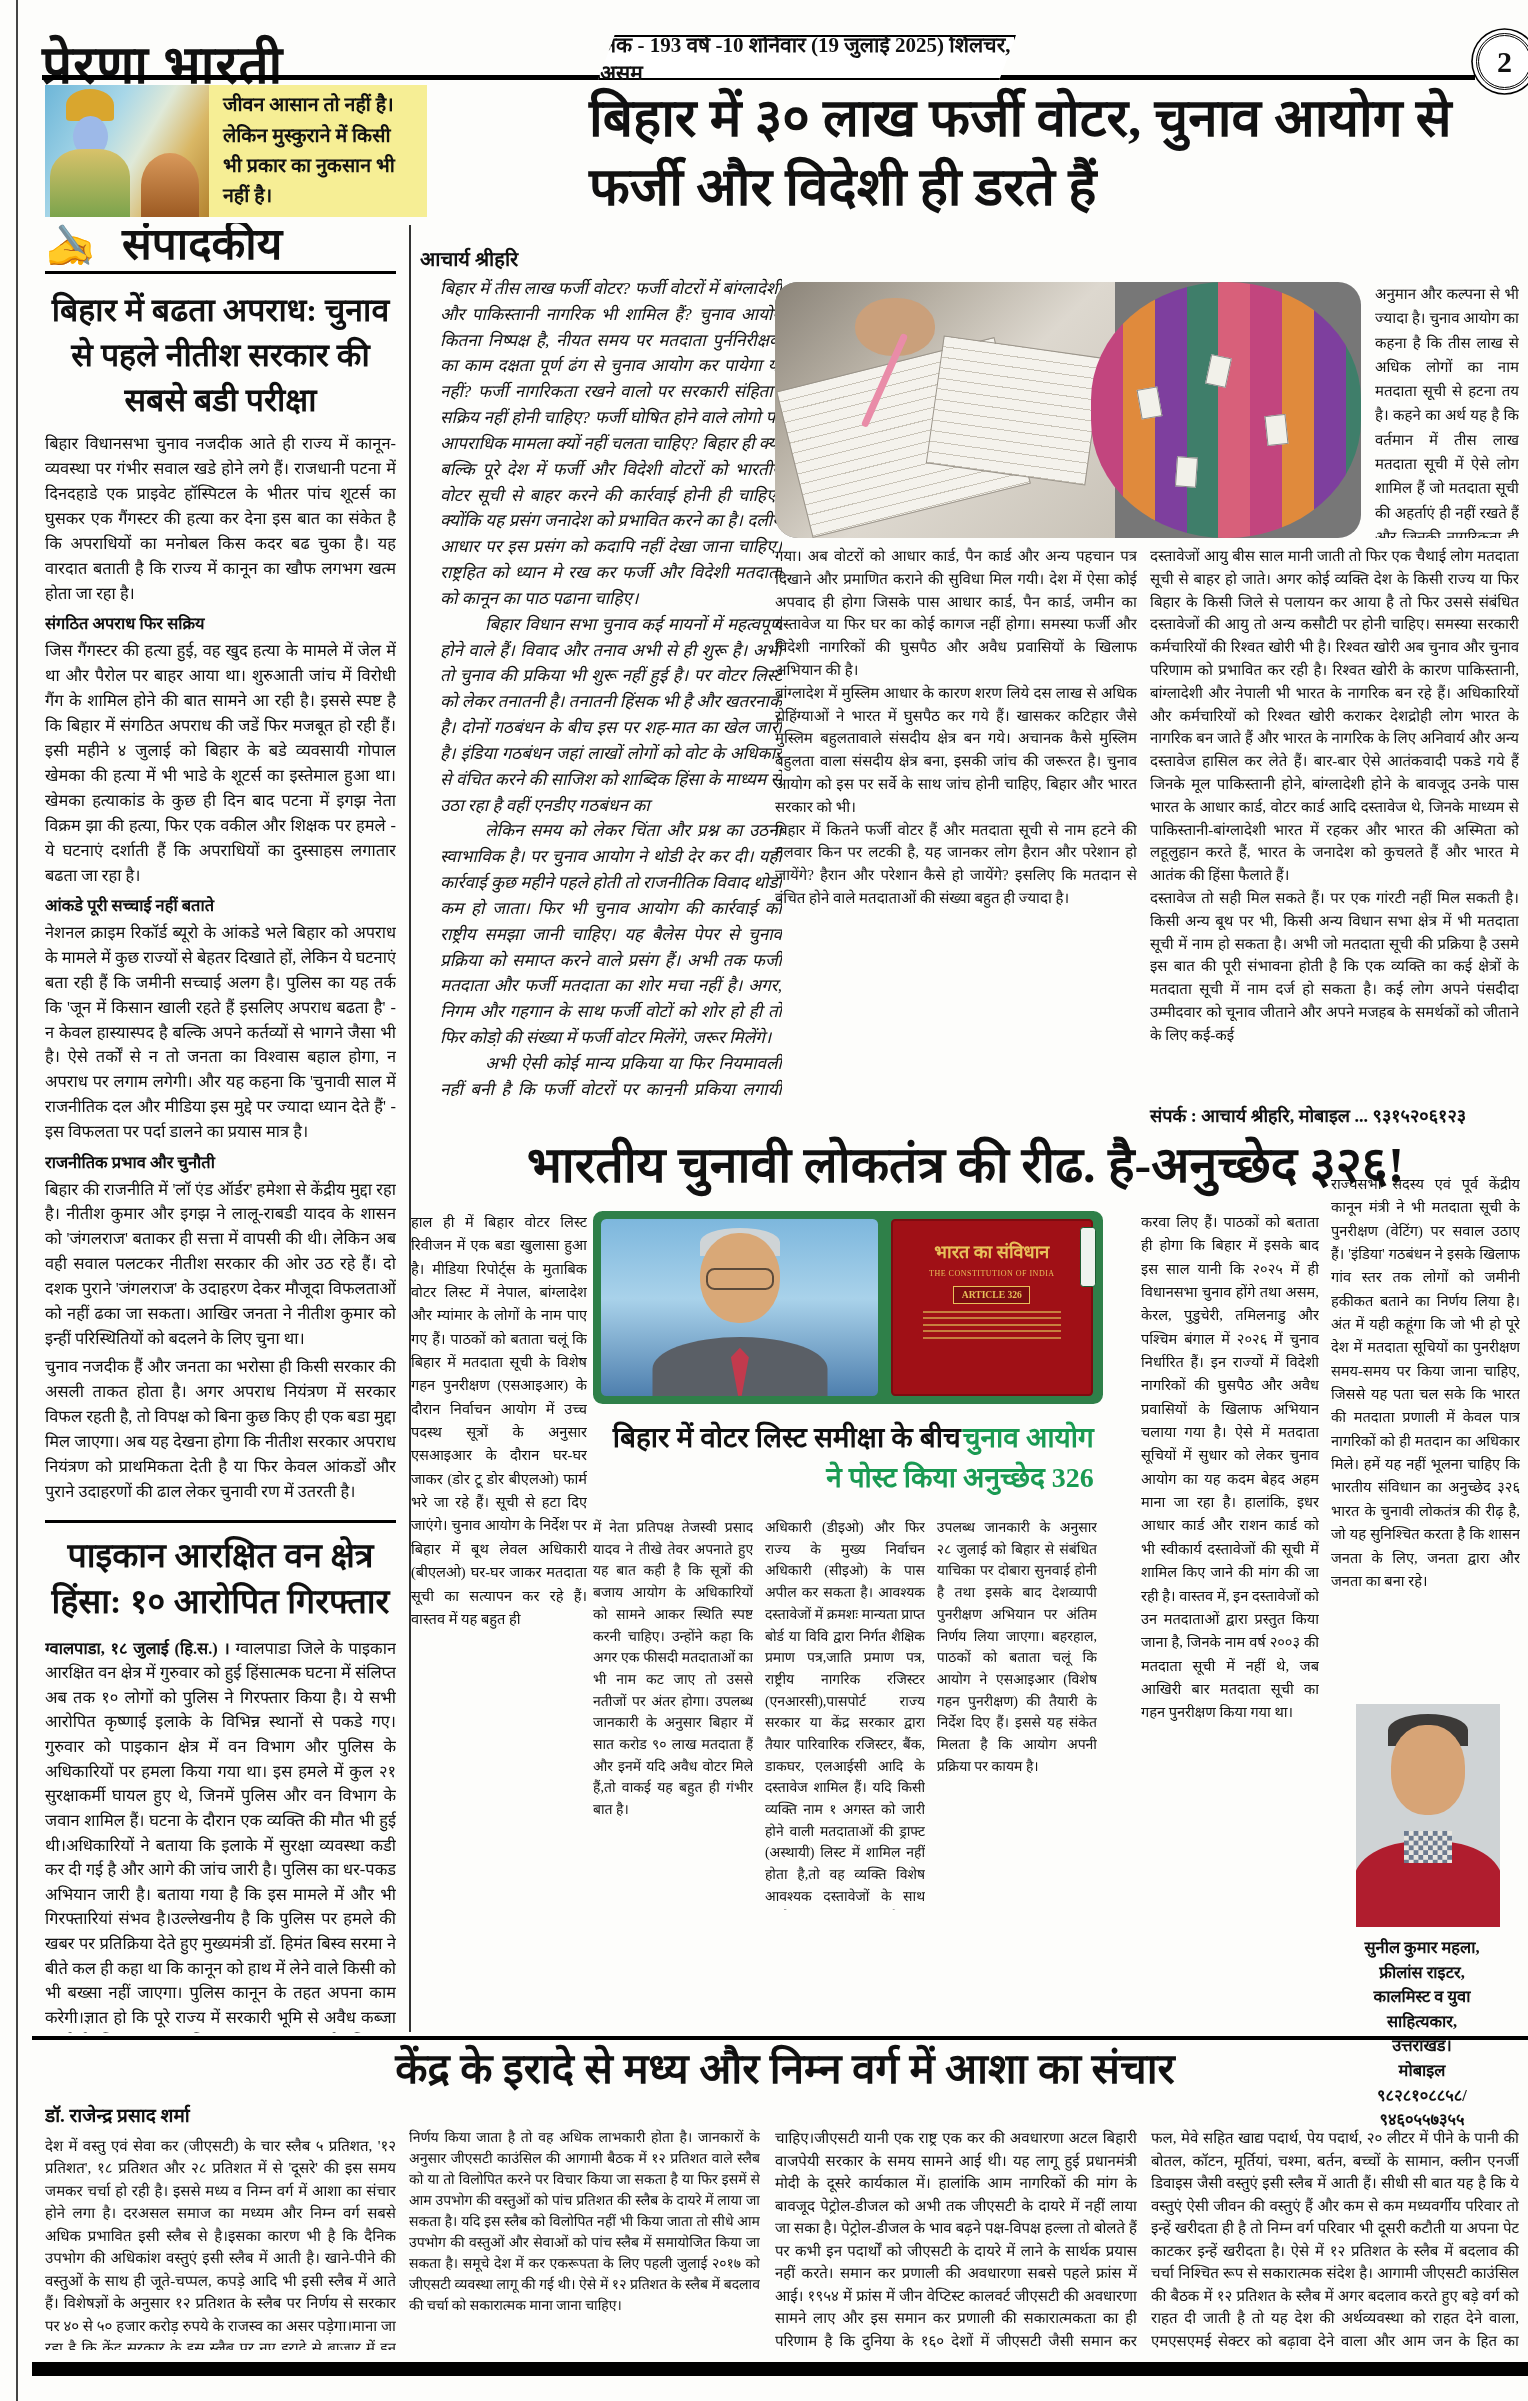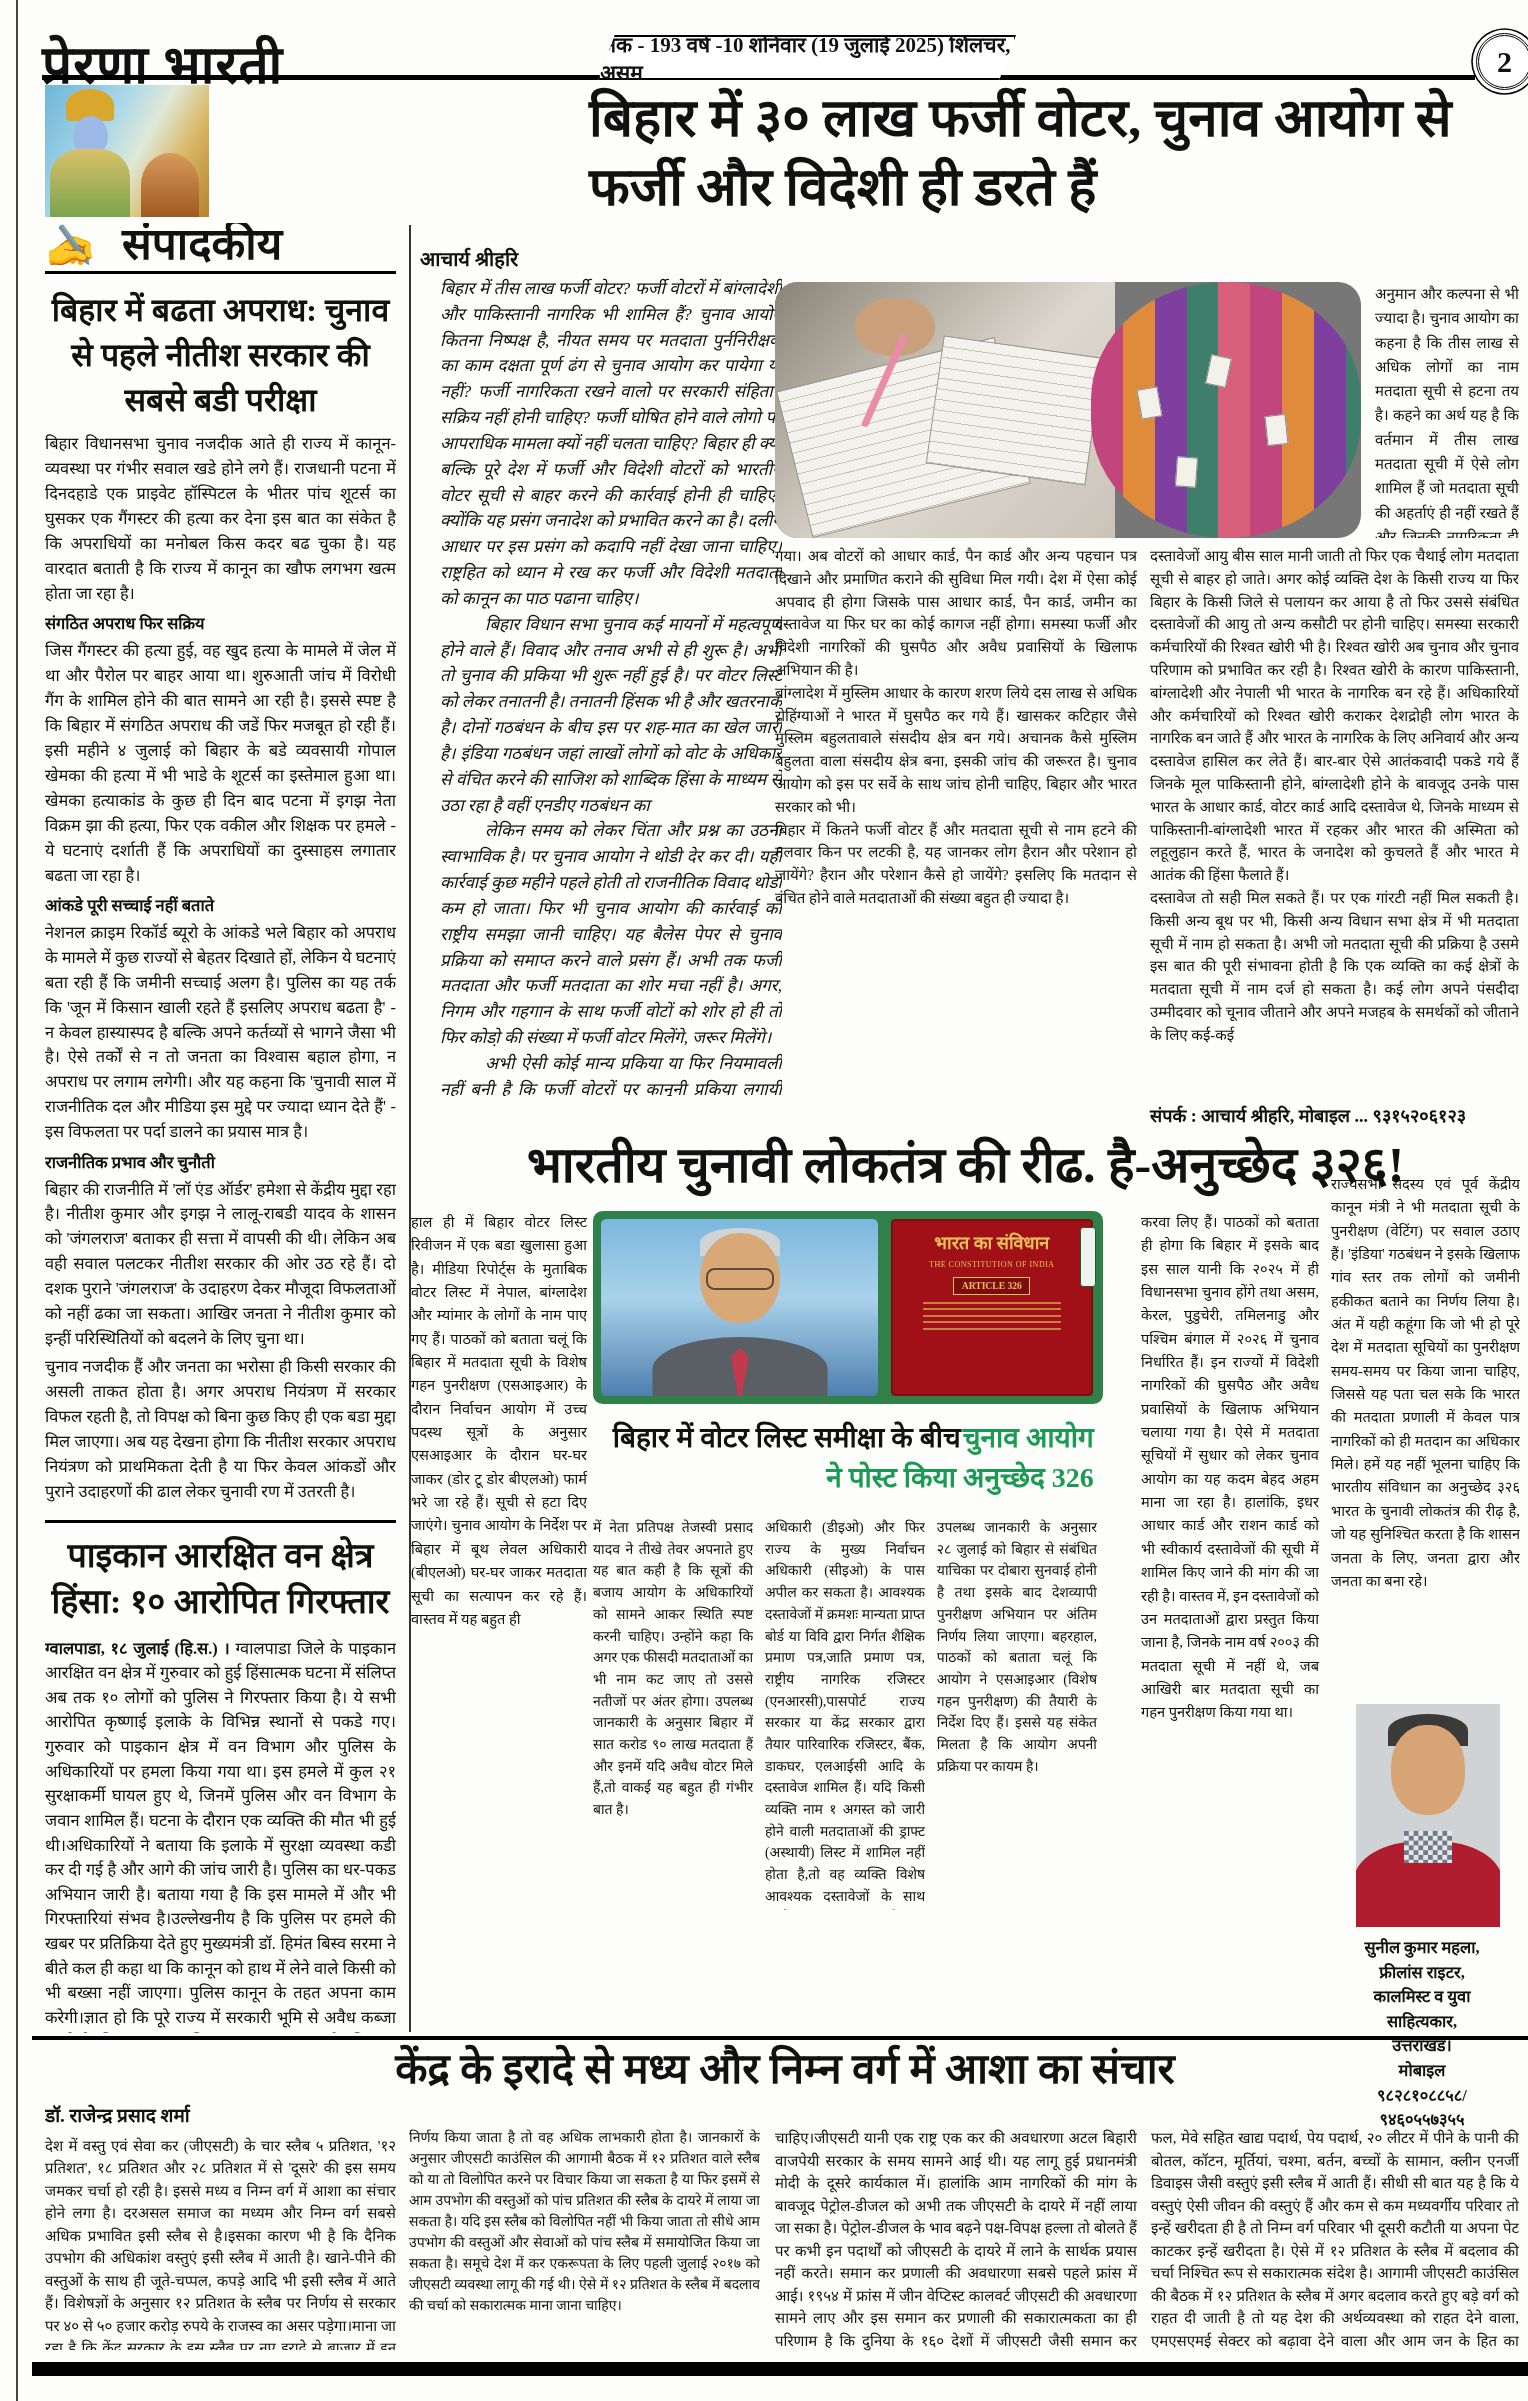--- a/index.html
+++ b/index.html
@@ -75,21 +75,21 @@
   .a326head{left:411px;top:1137px;width:1109px;font-size:50px;font-weight:bold;text-align:center;line-height:1.15;}
   .a326colA{left:411px;top:1211px;width:176px;height:817px;font-size:14.6px;line-height:1.6;}
   .a326media{left:593px;top:1211px;width:504px;height:817px;}
   .a326graphic{position:relative;width:100%;height:187px;background:#2f8049;border:3.2px solid #2f8049;border-radius:9.6px;overflow:hidden;}
   .cec{position:absolute;left:5.3px;top:5.3px;width:55%;height:calc(100% - 10.6px);background:linear-gradient(180deg,#7db7dd 0%,#a9d2ea 45%,#4e7fae 100%);border-radius:5.3px;overflow:hidden;}
   .cec .head{position:absolute;left:50%;top:14px;transform:translateX(-50%);width:80px;height:90px;background:#d9a877;border-radius:48%;}
   .cec .hair{position:absolute;left:50%;top:8.5px;transform:translateX(-50%);width:80px;height:28px;background:#cfd4d6;border-radius:50% 50% 0 0;}
   .cec .glasses{position:absolute;left:50%;top:49px;transform:translateX(-50%);width:64px;height:18px;border:2.7px solid #5c4a3a;border-radius:8.5px;background:transparent;}
   .cec .suit{position:absolute;left:50%;bottom:-5.3px;transform:translateX(-50%);width:175px;height:64px;background:#5a5f66;border-radius:50% 50% 0 0;}
   .cec .tie{position:absolute;left:50%;bottom:0;transform:translateX(-50%);width:18px;height:48px;background:#c23a4d;clip-path:polygon(50% 0,100% 20%,60% 100%,40% 100%,0 20%);}
-  .book{position:absolute;right:7.4px;top:5.3px;width:40%;height:calc(100% - 10.6px);background:#a01016;border:2.1px solid #7c0c10;border-radius:4.2px;color:#e8c05a;text-align:center;padding-top:11px;box-sizing:border-box;}
+  .book{position:absolute;right:7.4px;top:5.3px;width:40%;height:calc(100% - 10.6px);background:#a01016;border:2.1px solid #7c0c10;border-radius:4.2px;color:#e8c05a;text-align:center;padding-top:20px;box-sizing:border-box;}
   .book .hi{font-size:18px;font-weight:bold;line-height:1.3;}
   .book .en{font-size:8px;letter-spacing:0.5px;margin-top:4.2px;}
   .book .tag{display:inline-block;margin-top:8.5px;background:#7c0c10;border:1.1px solid #e8c05a;color:#e8c05a;font-size:9.6px;font-weight:bold;padding:2.1px 7.4px;}
   .book .lines{margin:7.4px auto 0 auto;width:70%;height:32px;background:repeating-linear-gradient(#d8b050 0 2.1px,transparent 2.1px 6.4px);opacity:.7;}
   .greenpen{position:absolute;right:4.2px;top:12.7px;width:14px;height:58px;background:#eef3ee;border:1.6px solid #1e5c33;border-radius:3.2px;}
   .a326caption{margin-top:5.3px;text-align:right;line-height:1.45;padding:8.5px 3.2px;}
   .a326caption .black{font-size:28px;font-weight:bold;color:#111;}
   .a326caption .green{font-size:28px;font-weight:bold;color:#1a9a52;}
   .a326subcols{display:flex;gap:11.7px;margin-top:9.6px;height:393px;overflow:hidden;}
   .a326subcols .c{flex:1;font-size:14px;line-height:1.55;text-align:justify;overflow:hidden;}
@@ -126,20 +126,23 @@
   <span>2</span>
 </div>
 
 <div class="abs quotewrap">
   <div class="krishna">
     <div class="crown"></div>
     <div class="face"></div>
     <div class="robe"></div>
     <div class="devotee"></div>
   </div>
+  <div class="quotebox">
+    <span>जीवन आसान तो नहीं है। लेकिन मुस्कुराने में किसी भी प्रकार का नुकसान भी नहीं है।</span>
+  </div>
 </div>
 
 <div class="abs leftcol clip">
   <div class="edhead">
     <span class="edicon">✍</span>
     <span class="edlabel">संपादकीय</span>
   </div>
   <div class="edheadline">बिहार में बढता अपराध: चुनाव से पहले नीतीश सरकार की सबसे बडी परीक्षा</div>
   <div class="edbody just">
     <div class="p">बिहार विधानसभा चुनाव नजदीक आते ही राज्य में कानून-व्यवस्था पर गंभीर सवाल खडे होने लगे हैं। राजधानी पटना में दिनदहाडे एक प्राइवेट हॉस्पिटल के भीतर पांच शूटर्स का घुसकर एक गैंगस्टर की हत्या कर देना इस बात का संकेत है कि अपराधियों का मनोबल किस कदर बढ चुका है। यह वारदात बताती है कि राज्य में कानून का खौफ लगभग खत्म होता जा रहा है।</div>

